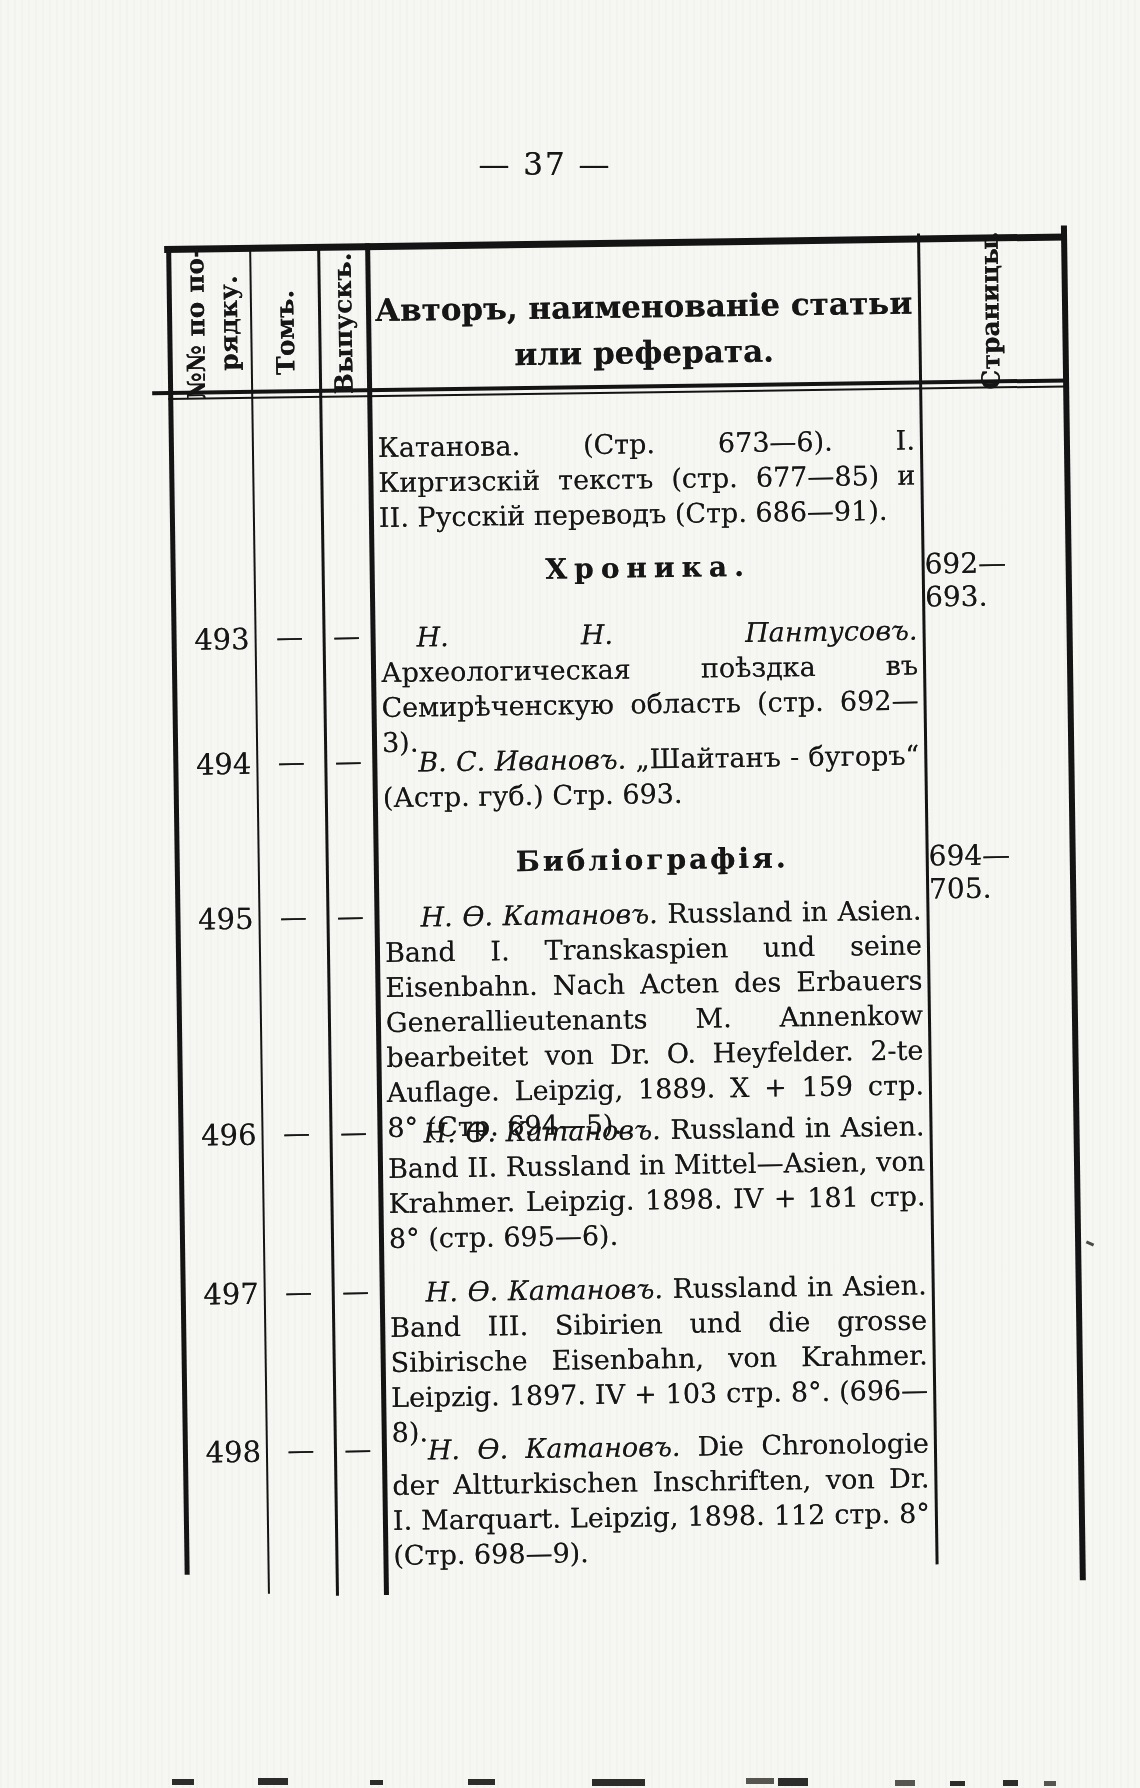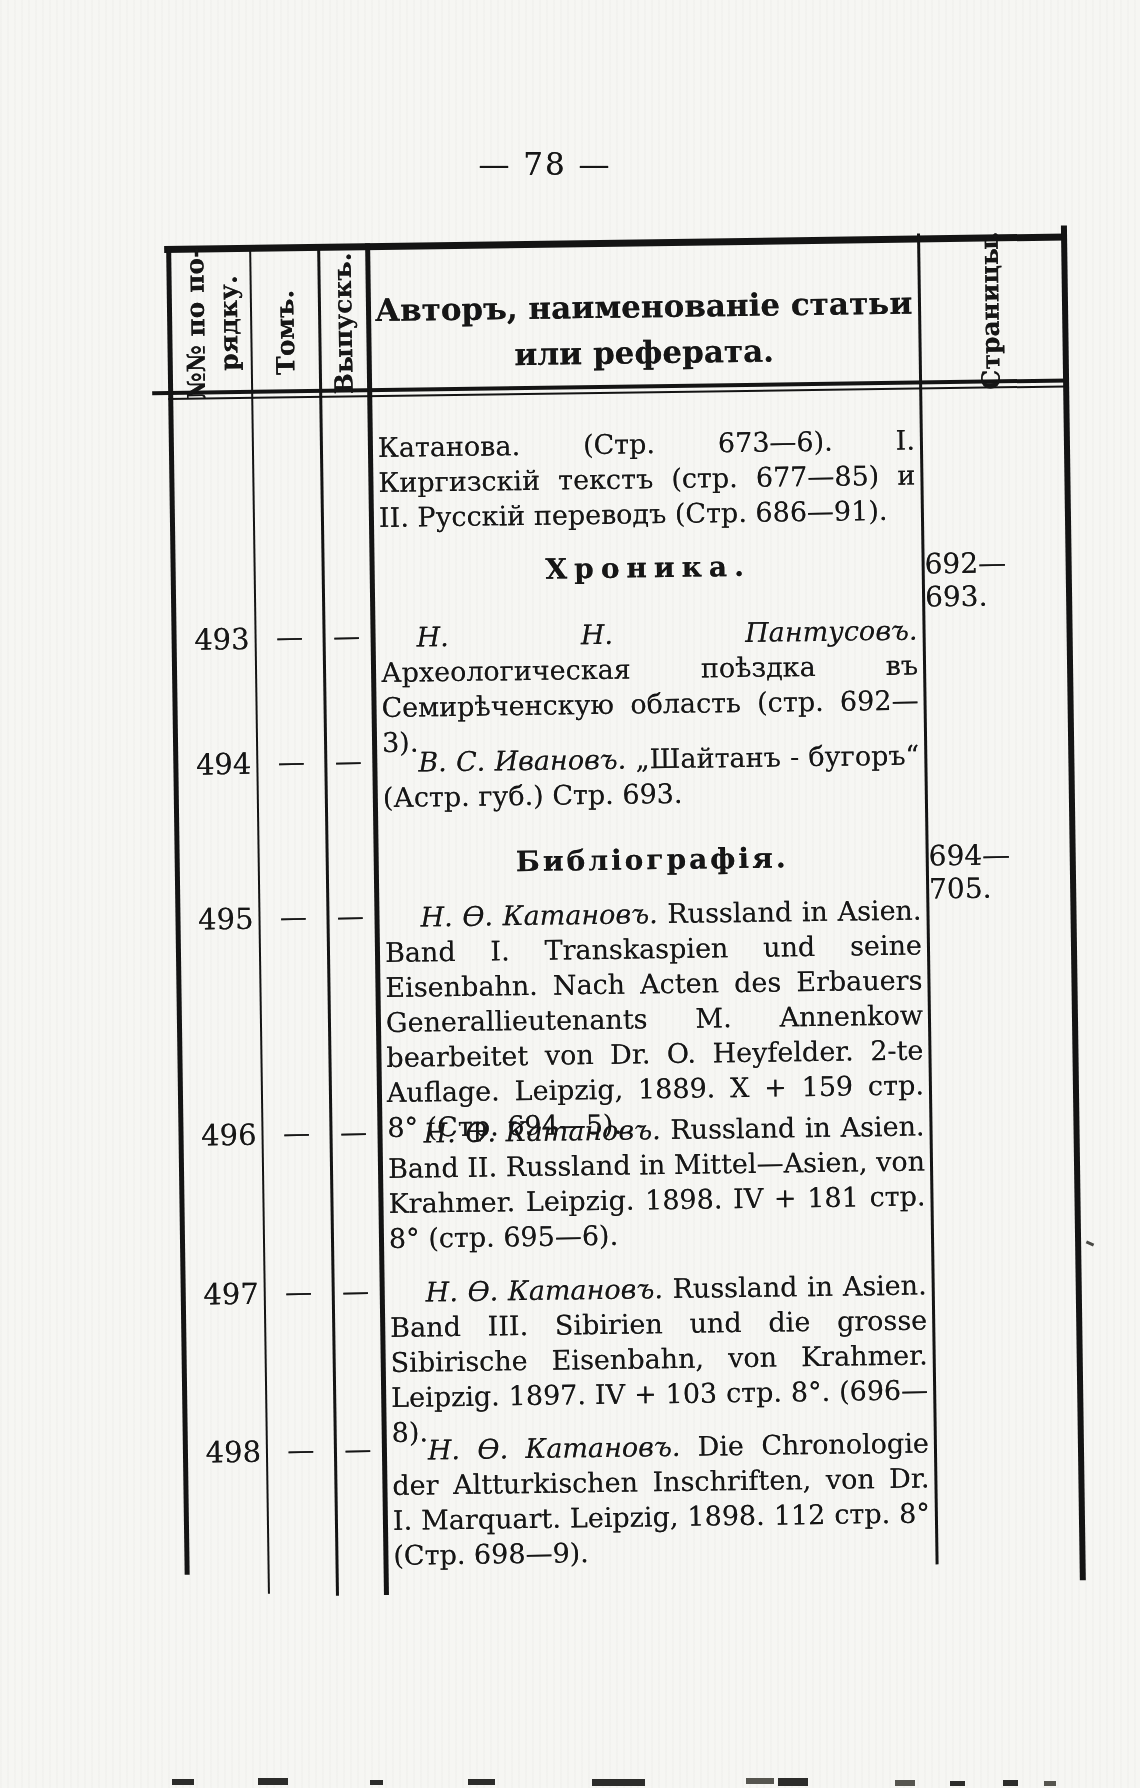--- a/index.html
+++ b/index.html
@@ -50,21 +50,21 @@
   .sec-pages { position:absolute; left:754px; width:142px; font-size:28px; }
   .artifact { position:absolute; background:#2c2c2a; }
   .artifact.light { background:#56554f; }
   .speck { position:absolute; background:#4a4a46; transform:rotate(25deg); }
 </style>
 </head>
 <body>
 
 <div class="page">
 
-  <div class="page-number">— 78 —</div>
+  <div class="page-number">— 37 —</div>
 
   <div class="table-wrap">
 
     <div class="hline" style="left:-2px; top:8px; width:902px; height:7px;"></div>
     <div class="hline" style="left:-16px; top:153px; width:916px; height:4px;"></div>
     <div class="hline" style="left:0px; top:160px; width:897px; height:2px;"></div>
 
     <div class="vline" style="left:0px; top:10px; width:5px; height:1327px;"></div>
     <div class="vline" style="left:83px; top:14px; width:2px; height:1343px;"></div>
     <div class="vline" style="left:151px; top:14px; width:3px; height:1346px;"></div>

